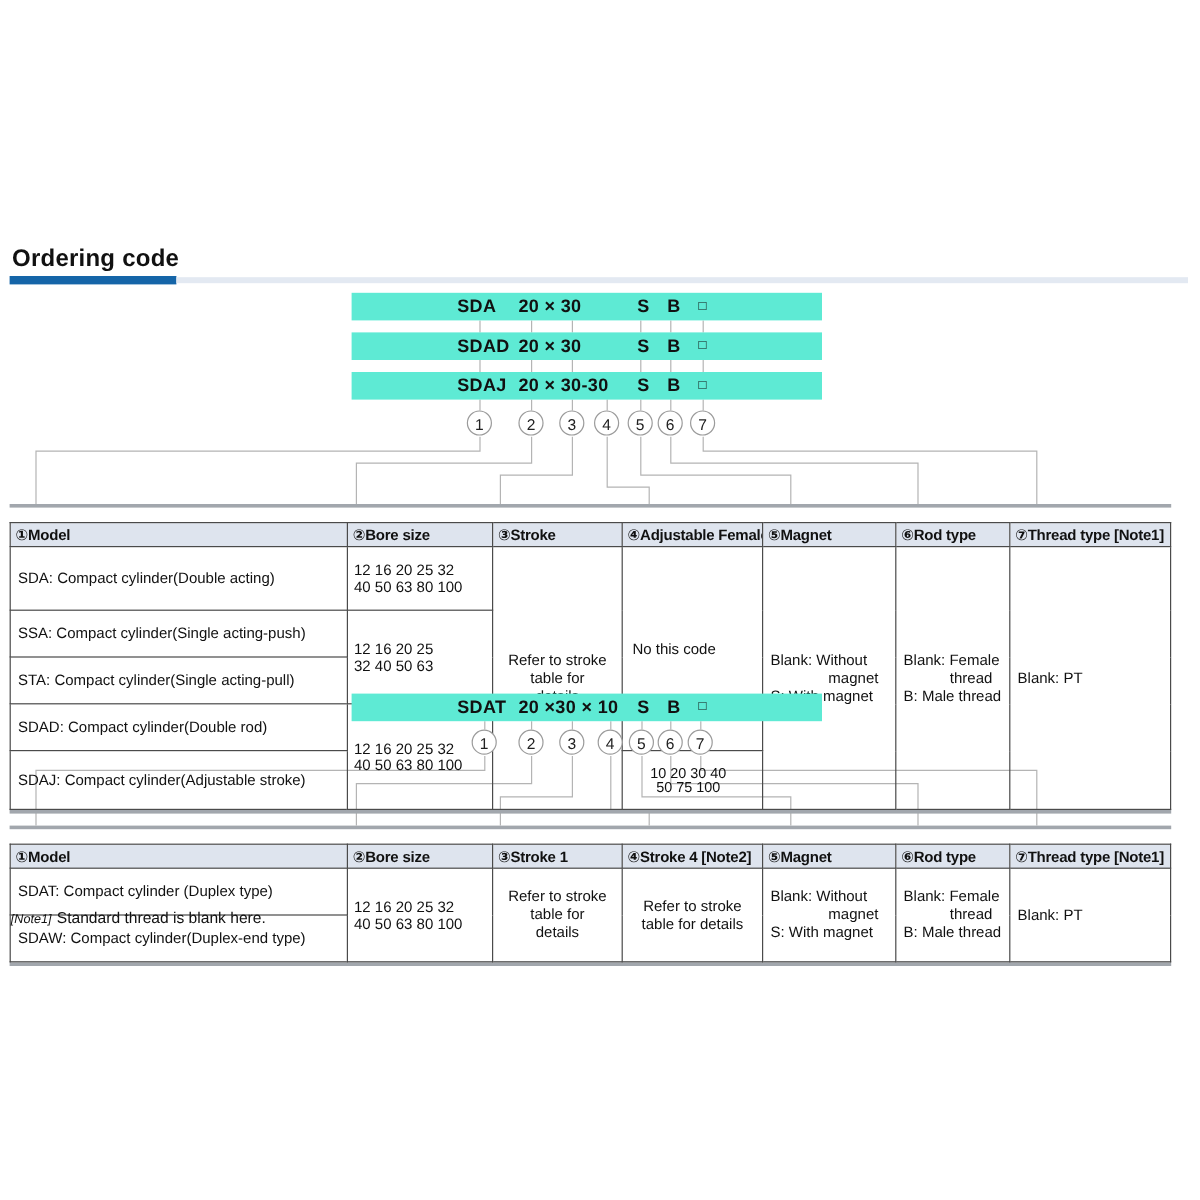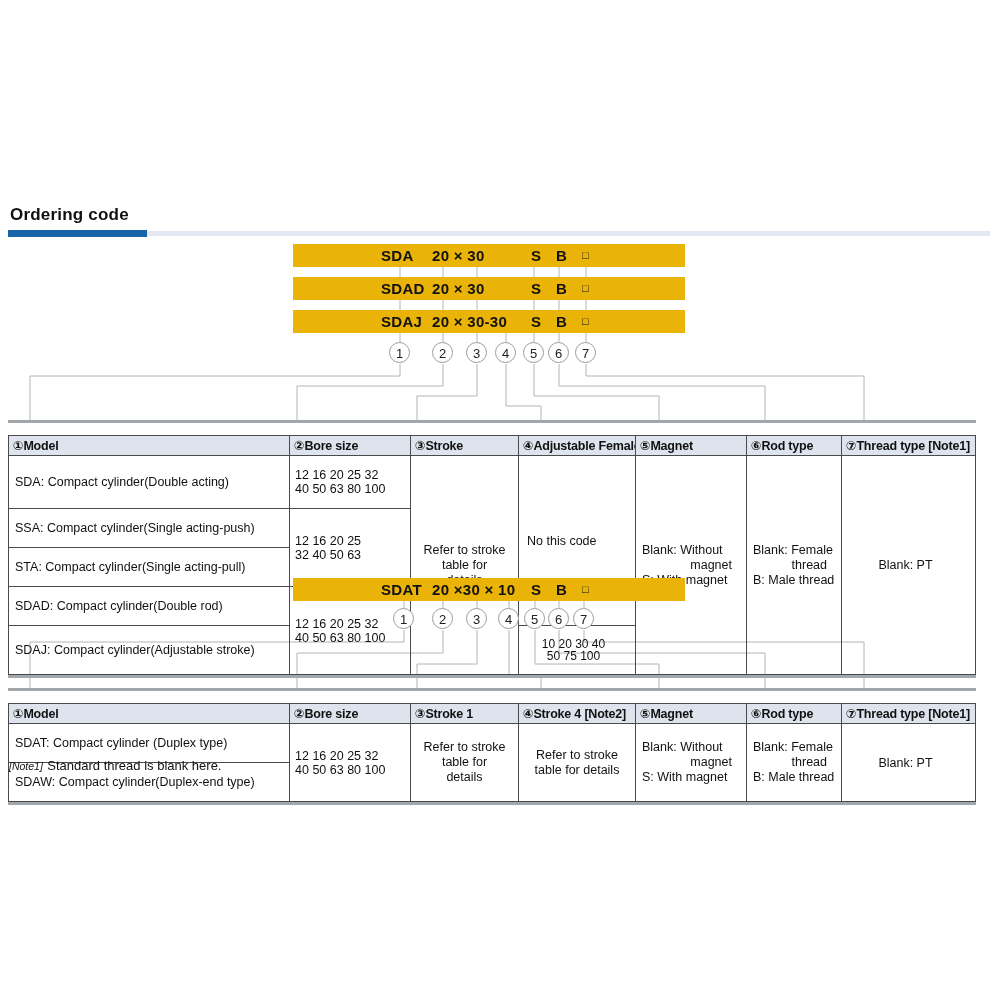--- a/index.html
+++ b/index.html
@@ -1,44 +1,44 @@
 <!DOCTYPE html>
 <html><head>
 <meta charset="utf-8">
 <style>
   html,body{margin:0;padding:0;background:#fff;}
   .page{position:relative;width:1000px;height:1000px;background:#ffffff;overflow:hidden;
         font-family:"Liberation Sans","DejaVu Sans",sans-serif;color:#111;}
   
-  .title{position:absolute;left:10px;top:205px;font-size:17px;font-weight:bold;letter-spacing:.2px;}
+  .title{position:absolute;left:10px;top:205px;font-size:20px;font-weight:bold;letter-spacing:.2px;}
   .rule-dark{position:absolute;left:8px;top:230px;width:139px;height:7px;background:#1565a8;}
   .rule-light{position:absolute;left:147px;top:231px;width:843px;height:5px;background:#e3e9f2;}
   
   .overlay{position:absolute;left:0;top:0;width:1000px;height:1000px;pointer-events:none;}
   
-  .codebar{position:absolute;left:293px;width:392px;height:23px;background:#eab308;}
+  .codebar{position:absolute;left:293px;width:392px;height:23px;background:#5eead4;}
   .tk{position:absolute;top:0;line-height:23px;font-weight:bold;font-size:15px;white-space:nowrap;letter-spacing:.3px;}
   .tk.m{left:88px;} .tk.sz{left:139px;} .tk.s5{left:238px;} .tk.s6{left:263px;}
   .tk.s7{left:289px;font-size:11px;font-weight:normal;}
   
   .circ{position:absolute;width:21px;height:21px;border:1px solid #9b9b9b;border-radius:50%;
         background:#fff;text-align:center;line-height:21px;font-size:13px;color:#222;box-sizing:border-box;}
   
   .tblwrap{position:absolute;left:8px;border-top:3px solid #a2a7ad;border-bottom:3px solid #a2a7ad;}
   table{border-collapse:collapse;table-layout:fixed;width:967px;margin-top:12px;}
   td{border:1px solid #4a4a4a;font-size:12.5px;vertical-align:middle;padding:12px;overflow:hidden;}
   tr.hdr td{background:#dee4ee;font-weight:bold;padding:1px 0 1px 4px;white-space:nowrap;letter-spacing:-.2px;}
   td.model{padding-left:6px;white-space:nowrap;}
   td.bore{padding-left:5px;white-space:pre-line;line-height:14px;font-size:12.5px;}
   td.ctr{text-align:center;white-space:pre-line;line-height:15px;}
   td.adj{padding-left:8px;}
   td.adjv{padding-left:5px;white-space:pre-line;line-height:12px;font-size:12px;text-align:center;}
   td.pair{padding:0 4px 0 6px;line-height:15px;}
   td.pair .r{text-align:right;padding-right:10px;}
-  td.thr{padding-left:6px;text-align:center;}
+  td.thr{padding-left:6px;}
   
   .note{position:absolute;left:9px;white-space:nowrap;}
   .note .lbl{font-size:10.5px;font-style:italic;}
   .note .txt{font-size:13px;}
 </style>
 </head>
 <body>
 
 <div class="page">
 

